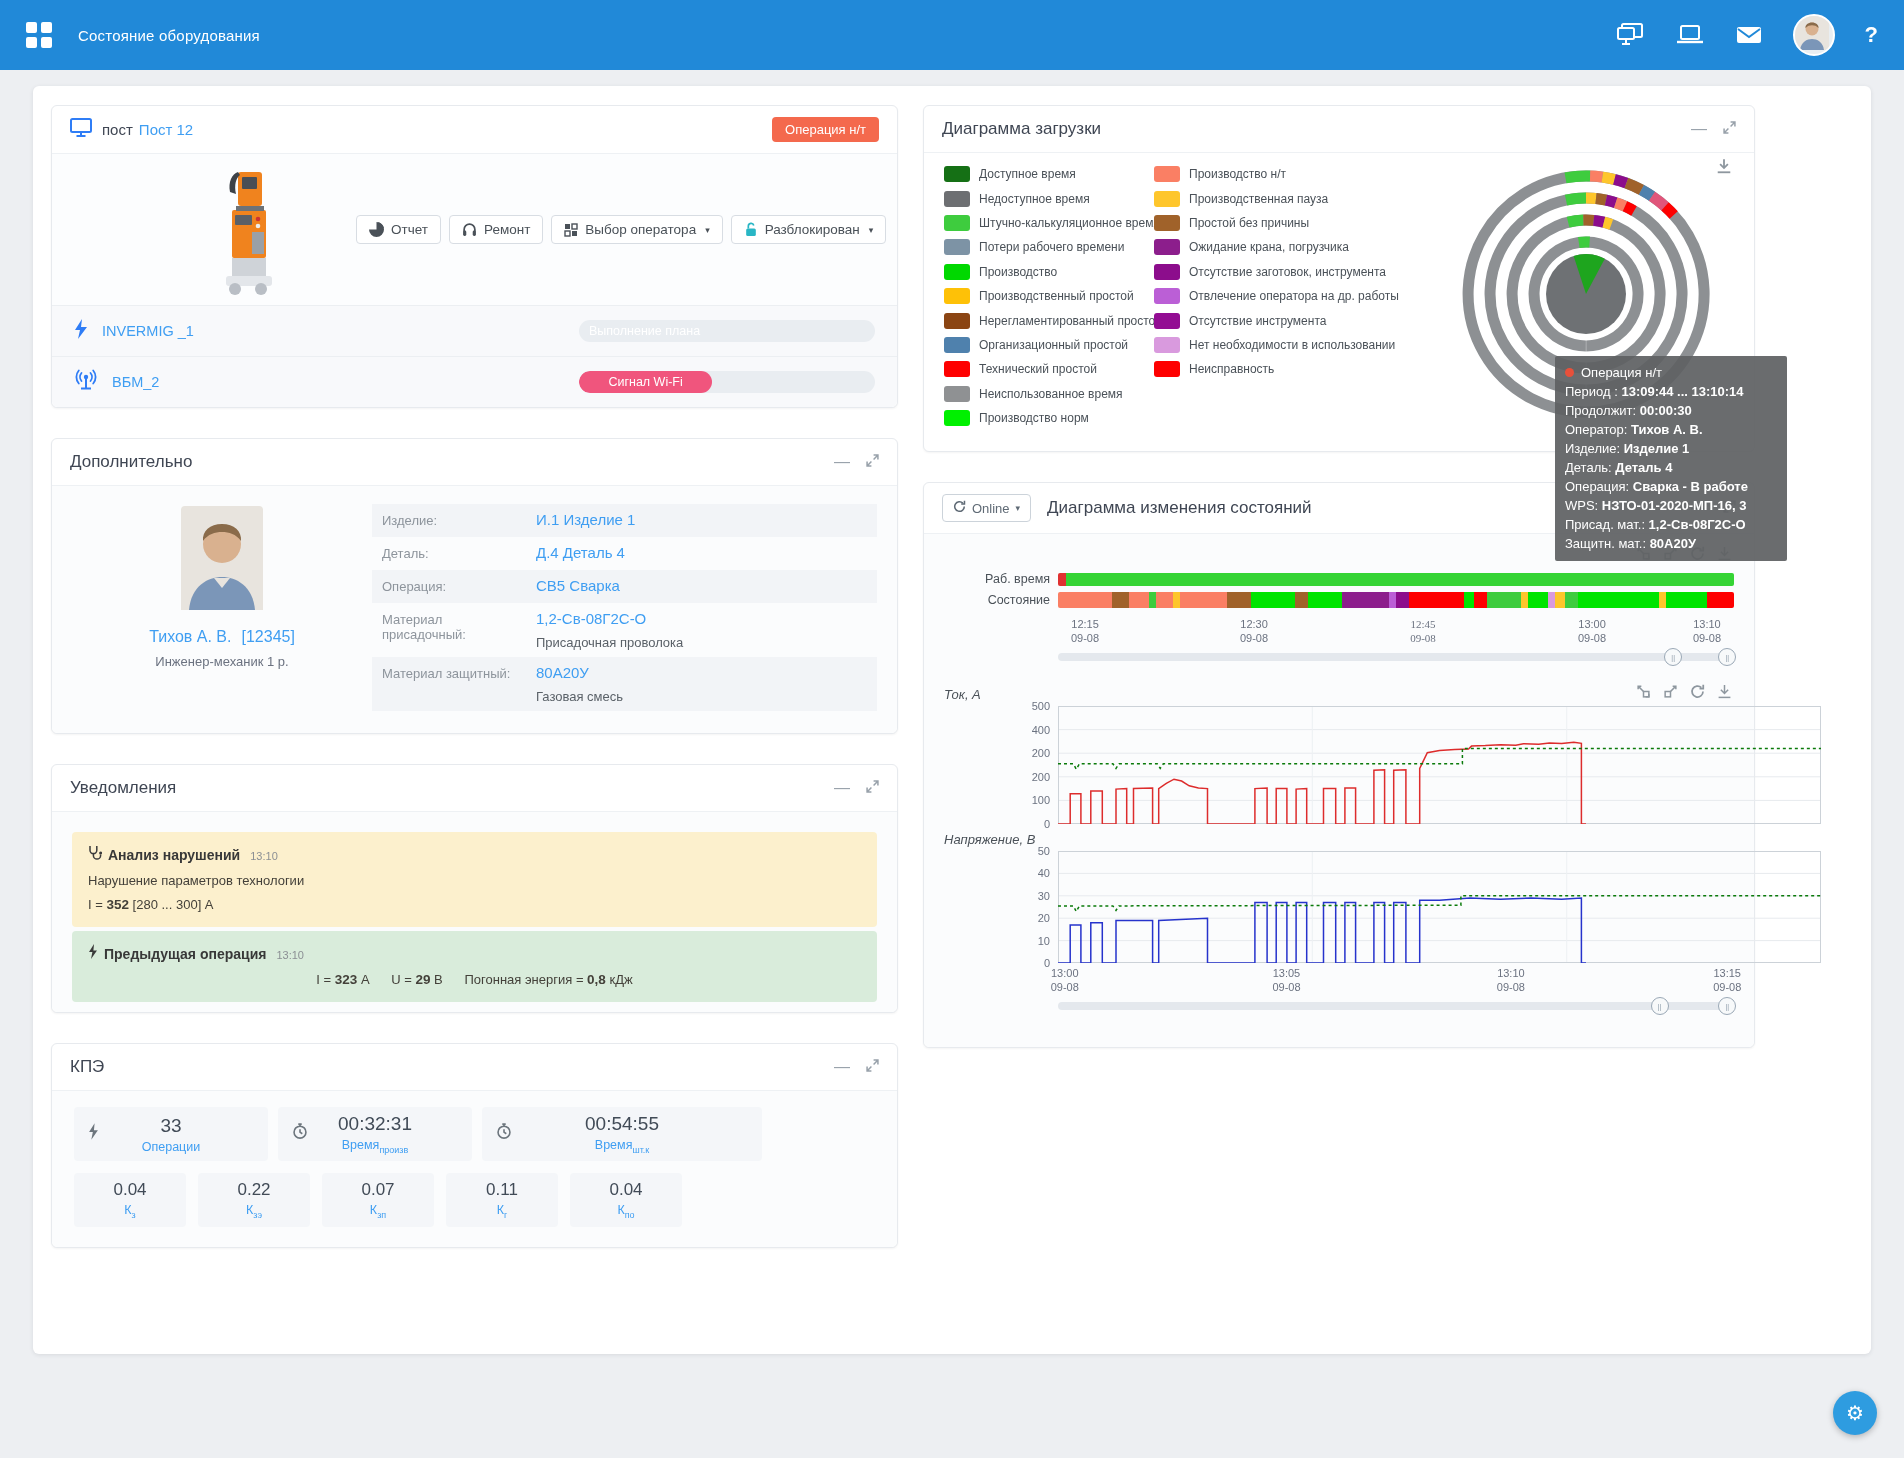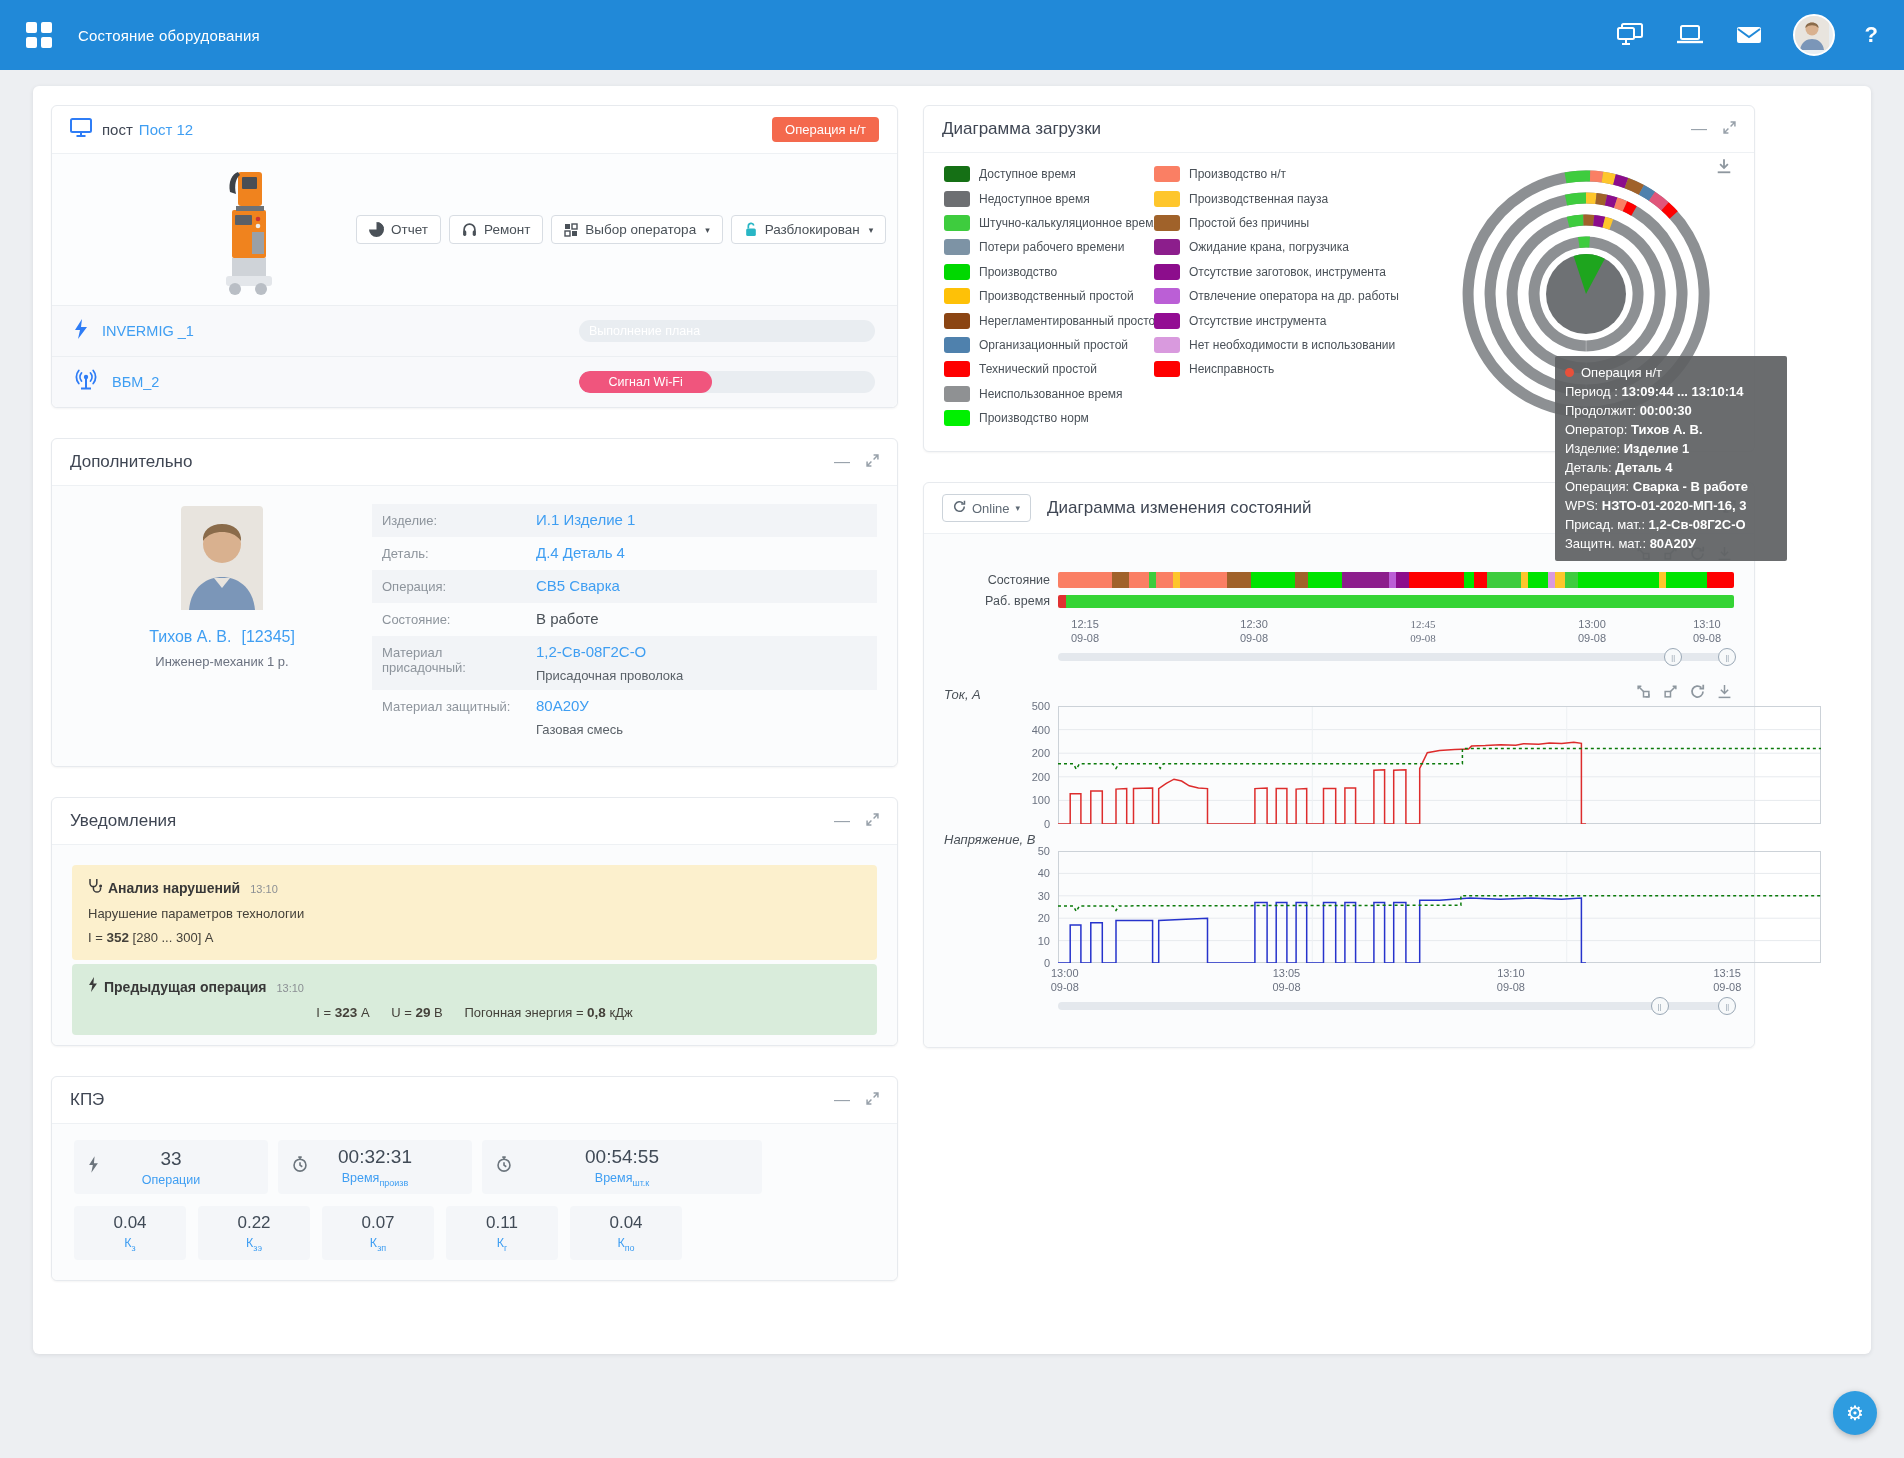--- a/index.html
+++ b/index.html
@@ -289,24 +289,20 @@
             </div>
             <div class="d-row">
               <span class="d-label">Деталь:</span>
               <span class="d-valwrap"><span class="d-val">Д.4 Деталь 4</span></span>
             </div>
             <div class="d-row">
               <span class="d-label">Операция:</span>
               <span class="d-valwrap"><span class="d-val">СВ5 Сварка</span></span>
             </div>
             <div class="d-row">
-              <span class="d-label">Состояние:</span>
-              <span class="d-valwrap"><span class="d-val plain">В работе</span></span>
-            </div>
-            <div class="d-row">
               <span class="d-label">Материал присадочный:</span>
               <span class="d-valwrap"><span class="d-val">1,2-Св-08Г2С-О</span><div class="d-sub">Присадочная проволока</div></span>
             </div>
             <div class="d-row">
               <span class="d-label">Материал защитный:</span>
               <span class="d-valwrap"><span class="d-val">80А20У</span><div class="d-sub">Газовая смесь</div></span>
             </div>
           </div>
       </div>
     </section>
@@ -586,20 +582,27 @@
                 <rect x="2" y="7" width="5" height="5" fill="none" stroke="#8e979f" stroke-width="1.4"></rect>
               </svg></span>
           <span class="tico"><svg width="15" height="15" viewBox="0 0 12 12">
                 <path d="M10.4 6a4.4 4.4 0 1 1-1.3-3.1" stroke="#8e979f" stroke-width="1.4" fill="none"></path>
                 <path d="M10.6 0.6v3h-3" stroke="#8e979f" stroke-width="1.4" fill="none"></path>
               </svg></span>
           <span class="tico"><svg width="15" height="15" viewBox="0 0 14 14">
                 <path d="M7 1v7M3.6 5.4L7 8.8l3.4-3.4" stroke="#8e979f" stroke-width="1.4" fill="none"></path>
                 <path d="M1.5 12.5h11" stroke="#8e979f" stroke-width="1.4"></path>
               </svg></span>
+        </div>
+        <div class="trow">
+          <span class="tlabel">Раб. время</span>
+          <span class="tbar h13">
+              <span style="display: inline-block; height: 100%; background: rgb(224, 49, 49); width: 1.2%;"></span>
+              <span style="display: inline-block; height: 100%; background: rgb(53, 212, 53); width: 98.8%;"></span>
+            </span>
         </div>
         <div class="trow">
           <span class="tlabel">Состояние</span>
           <span class="tbar h16">
               <span style="display: inline-block; height: 100%; background: rgb(250, 127, 100); width: 8%;"></span>
               <span style="display: inline-block; height: 100%; background: rgb(160, 98, 42); width: 2.5%;"></span>
               <span style="display: inline-block; height: 100%; background: rgb(250, 127, 100); width: 3%;"></span>
               <span style="display: inline-block; height: 100%; background: rgb(62, 204, 62); width: 1%;"></span>
               <span style="display: inline-block; height: 100%; background: rgb(250, 127, 100); width: 2.5%;"></span>
               <span style="display: inline-block; height: 100%; background: rgb(254, 198, 44); width: 1%;"></span>
@@ -619,27 +622,20 @@
               <span style="display: inline-block; height: 100%; background: rgb(0, 228, 0); width: 3%;"></span>
               <span style="display: inline-block; height: 100%; background: rgb(217, 154, 222); width: 1%;"></span>
               <span style="display: inline-block; height: 100%; background: rgb(254, 198, 44); width: 1.5%;"></span>
               <span style="display: inline-block; height: 100%; background: rgb(62, 204, 62); width: 2%;"></span>
               <span style="display: inline-block; height: 100%; background: rgb(0, 228, 0); width: 12%;"></span>
               <span style="display: inline-block; height: 100%; background: rgb(254, 198, 44); width: 1%;"></span>
               <span style="display: inline-block; height: 100%; background: rgb(0, 228, 0); width: 6%;"></span>
               <span style="display: inline-block; height: 100%; background: rgb(254, 0, 0); width: 4%;"></span>
             </span>
         </div>
-        <div class="trow">
-          <span class="tlabel">Раб. время</span>
-          <span class="tbar h13">
-              <span style="display: inline-block; height: 100%; background: rgb(224, 49, 49); width: 1.2%;"></span>
-              <span style="display: inline-block; height: 100%; background: rgb(53, 212, 53); width: 98.8%;"></span>
-            </span>
-        </div>
         <div class="ticks">
             <div class="tick" style="left: 4%;">12:15<br>09-08</div>
             <div class="tick" style="left: 29%;">12:30<br>09-08</div>
             <div class="tick" style="left: 54%; font-family: Liberation Serif, serif;">12:45<br>09-08</div>
             <div class="tick" style="left: 79%;">13:00<br>09-08</div>
             <div class="tick" style="left: 96%;">13:10<br>09-08</div>
           </div>
         <div class="slider">
             <div class="track"></div>
             <div class="handle" style="left: 91%;">||</div>

